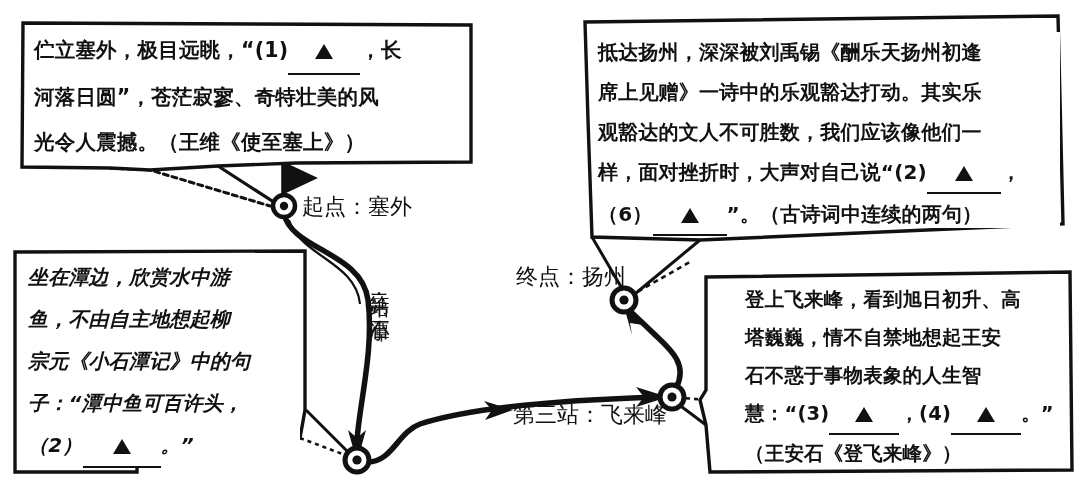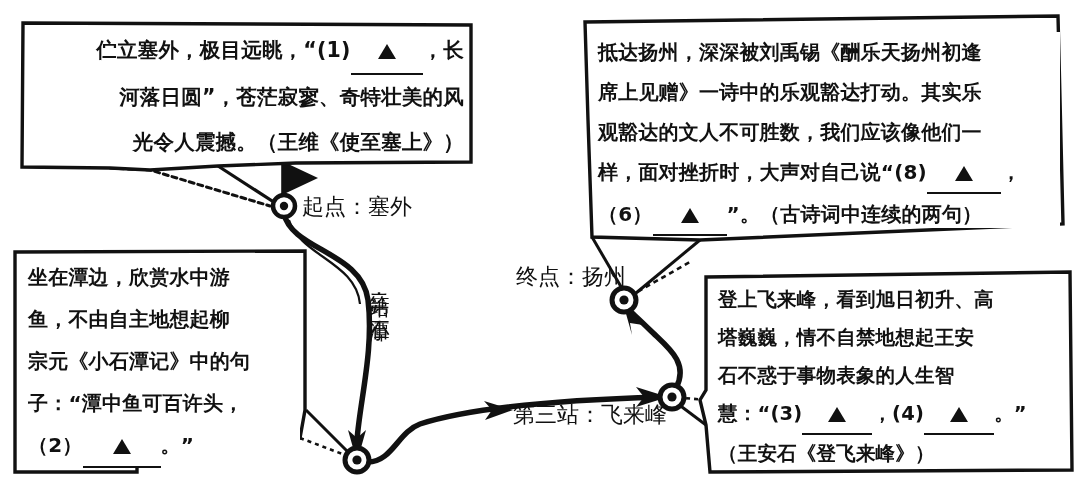--- a/index.html
+++ b/index.html
@@ -108,36 +108,36 @@
 
     <path d="M23,23 L471,25 L471,162 L296,163 L218,166 L150,170 L110,168 L22,167 Z" fill="#ffffff" stroke="#111" stroke-width="3.4" stroke-linejoin="miter"></path>
 
     <path d="M15,252 L305,251 L305,410 L300,438 L137,438 L137,472 L15,472 Z" fill="#ffffff" stroke="#111" stroke-width="3.4" stroke-linejoin="miter"></path>
 
     <path d="M585,22 L1058,16 L1063,224 L700,240 L592,237 L588,120 Z" fill="#ffffff" stroke="#111" stroke-width="3.4" stroke-linejoin="miter"></path>
 
     <path d="M706,277 L1070,272 L1072,470 L710,472 L706,425 L700,400 L706,390 Z" fill="#ffffff" stroke="#111" stroke-width="3.4" stroke-linejoin="miter"></path>
   </svg>
 
-  <div class="callout" style="left:34px;top:28px;width:430px;height:128px;text-align:right;">
+  <div class="callout" style="left:34px;top:28px;width:430px;height:128px;">
     <div class="body" style="font-size:20.5px;line-height:45px;">
       <span class="line">
         <span>伫立塞外，极目远眺，“(1)</span><span class="blank" style="width:72px;"><span class="tri"></span></span><span>，长</span>
       </span>
       <span class="line">
         <span>河落日圆”，苍茫寂寥、奇特壮美的风</span>
       </span>
       <span class="line">
         <span>光令人震撼。（王维《使至塞上》）</span>
       </span>
     </div>
   </div>
 
   <div class="callout" style="left:28px;top:256px;width:272px;height:210px;">
-    <div class="body" style="font-size:20px;line-height:42px;">
+    <div class="body" style="font-size:20px;line-height:42px;font-style:italic;">
       <span class="line">
         <span>坐在潭边，欣赏水中游</span>
       </span>
       <span class="line">
         <span>鱼，不由自主地想起柳</span>
       </span>
       <span class="line">
         <span>宗元《小石潭记》中的句</span>
       </span>
       <span class="line">
@@ -154,30 +154,30 @@
       <span class="line">
         <span>抵达扬州，深深被刘禹锡《酬乐天扬州初逢</span>
       </span>
       <span class="line">
         <span>席上见赠》一诗中的乐观豁达打动。其实乐</span>
       </span>
       <span class="line">
         <span>观豁达的文人不可胜数，我们应该像他们一</span>
       </span>
       <span class="line">
-        <span>样，面对挫折时，大声对自己说“(8)</span><span class="blank" style="width:74px;"><span class="tri"></span></span><span>，</span>
+        <span>样，面对挫折时，大声对自己说“(2)</span><span class="blank" style="width:74px;"><span class="tri"></span></span><span>，</span>
       </span>
       <span class="line">
         <span>（6）</span><span class="blank" style="width:74px;"><span class="tri"></span></span><span>”。（古诗词中连续的两句）</span>
       </span>
     </div>
   </div>
 
   <div class="callout" style="left:718px;top:281px;width:350px;height:186px;">
-    <div class="body" style="font-size:19.5px;line-height:38px;">
+    <div class="body" style="font-size:19.5px;line-height:38px;margin-left:27px;">
       <span class="line">
         <span>登上飞来峰，看到旭日初升、高</span>
       </span>
       <span class="line">
         <span>塔巍巍，情不自禁地想起王安</span>
       </span>
       <span class="line">
         <span>石不惑于事物表象的人生智</span>
       </span>
       <span class="line">

